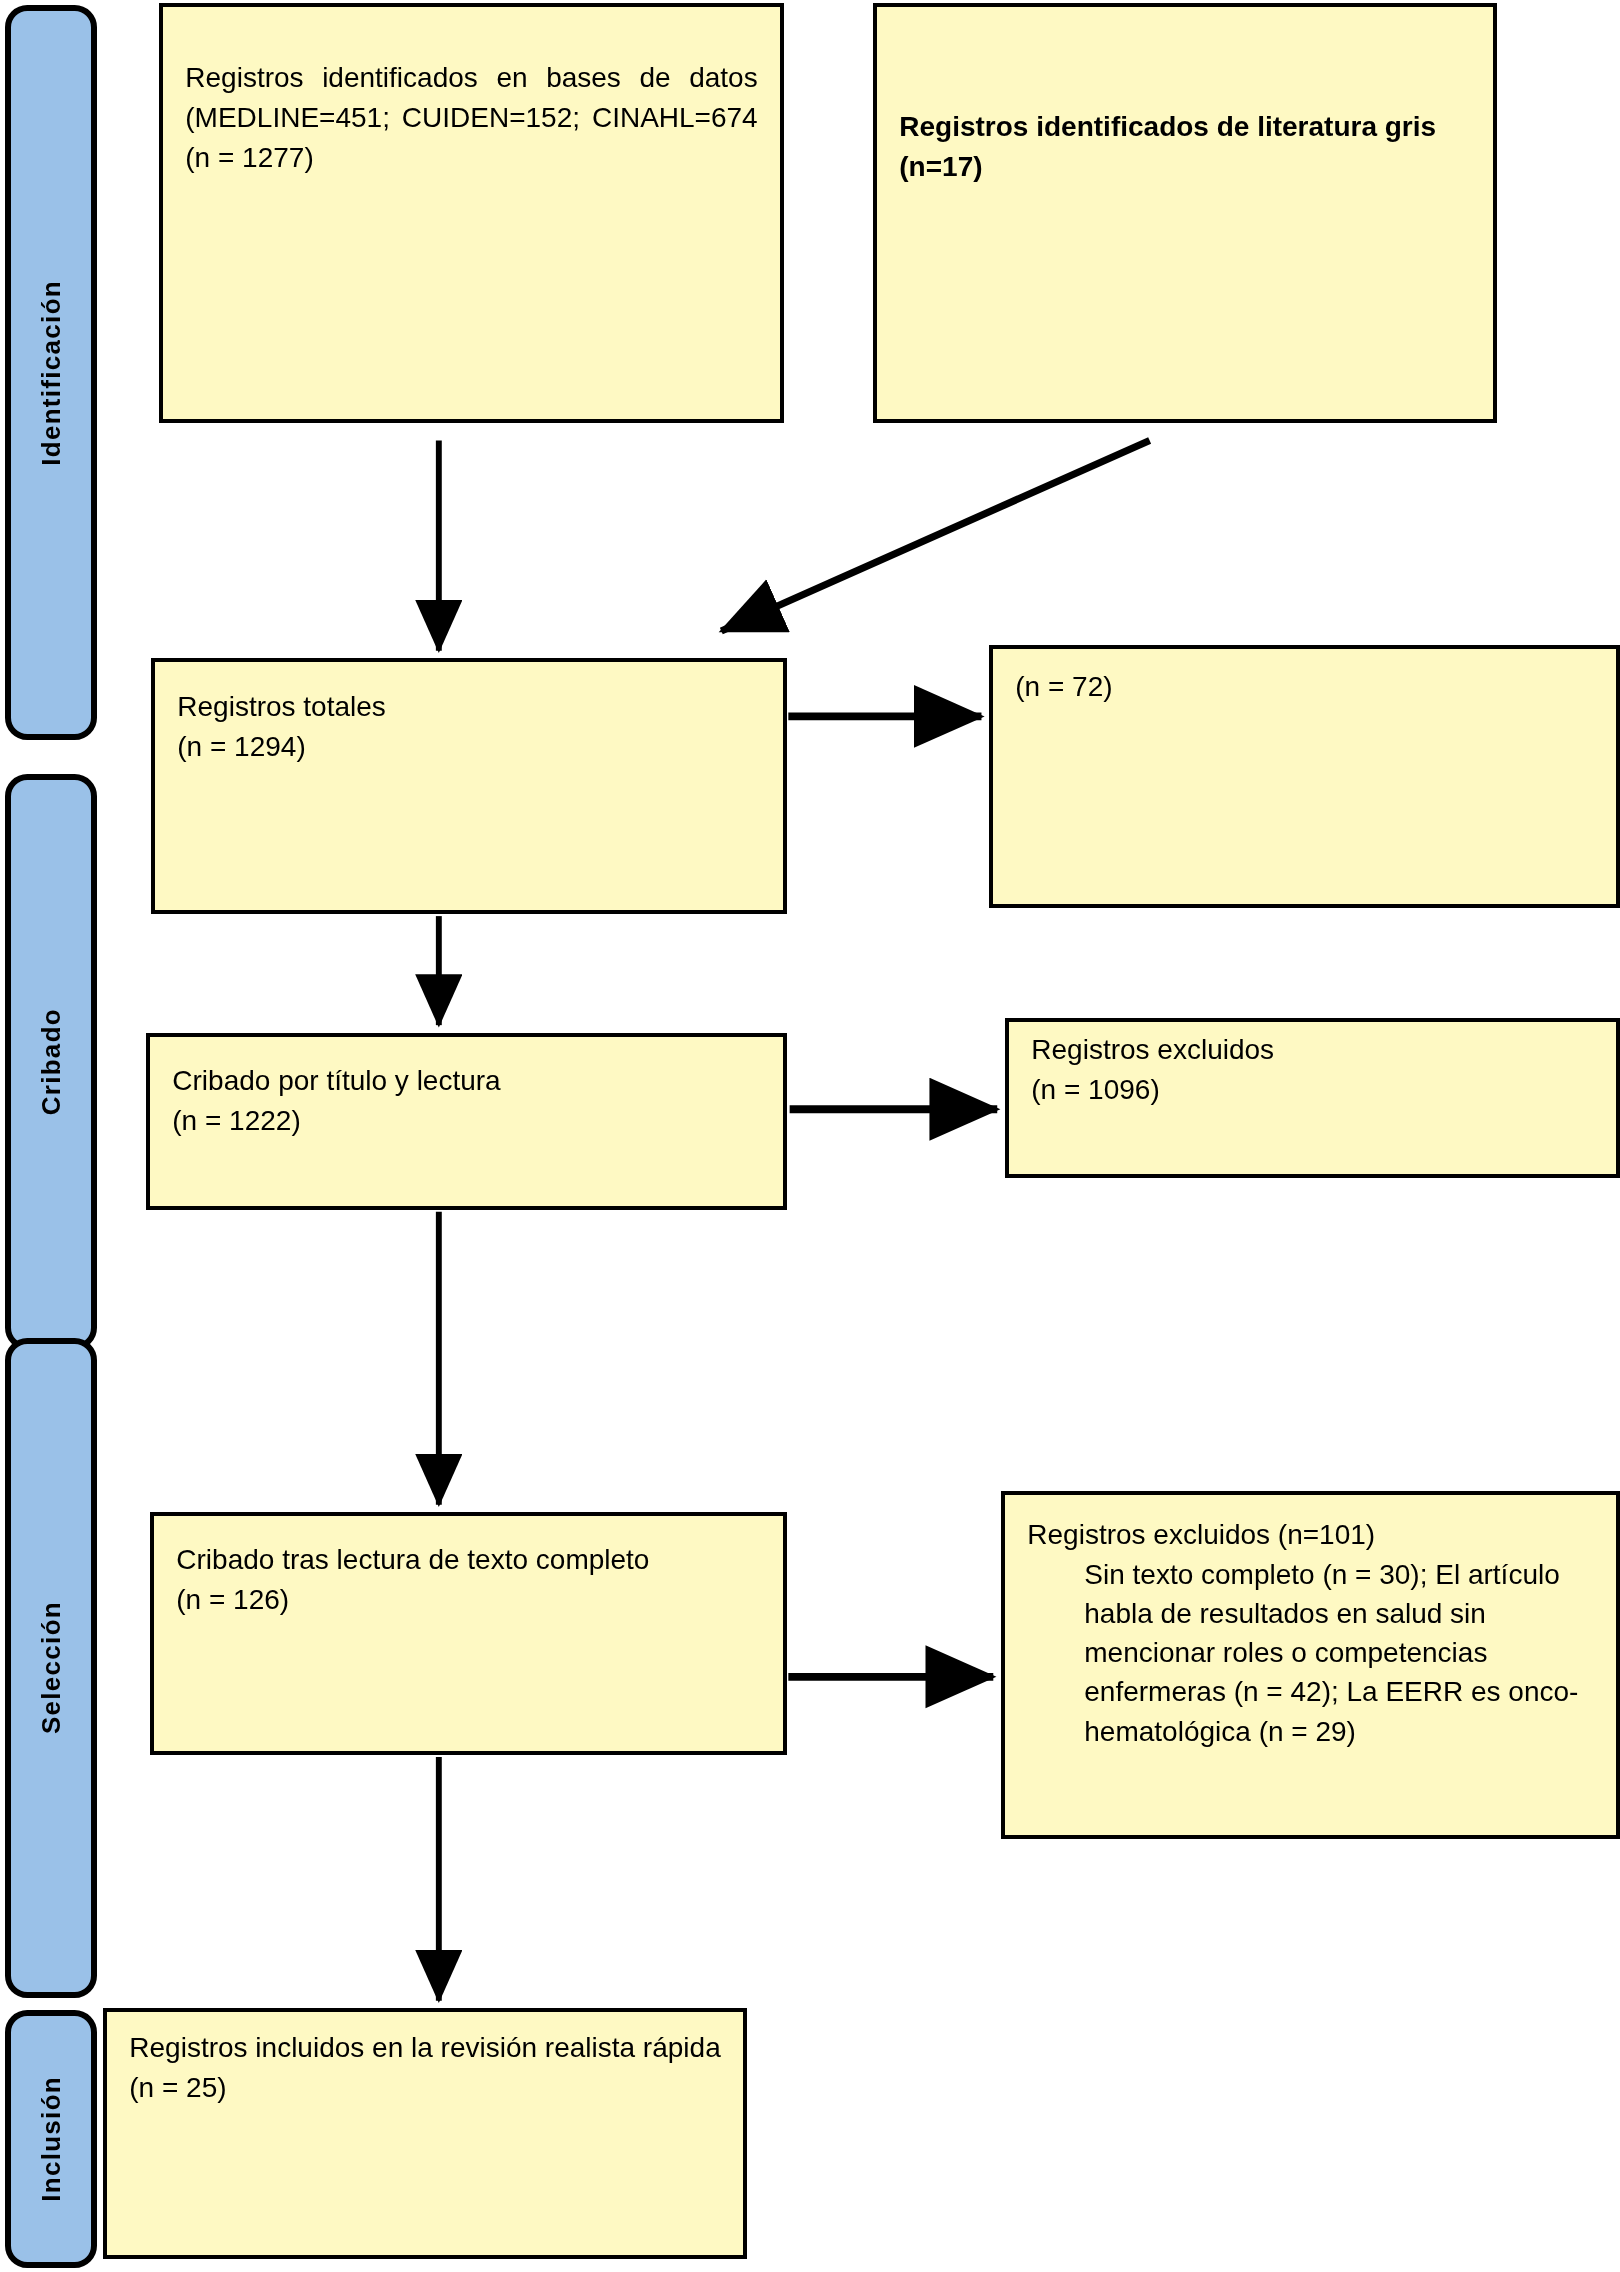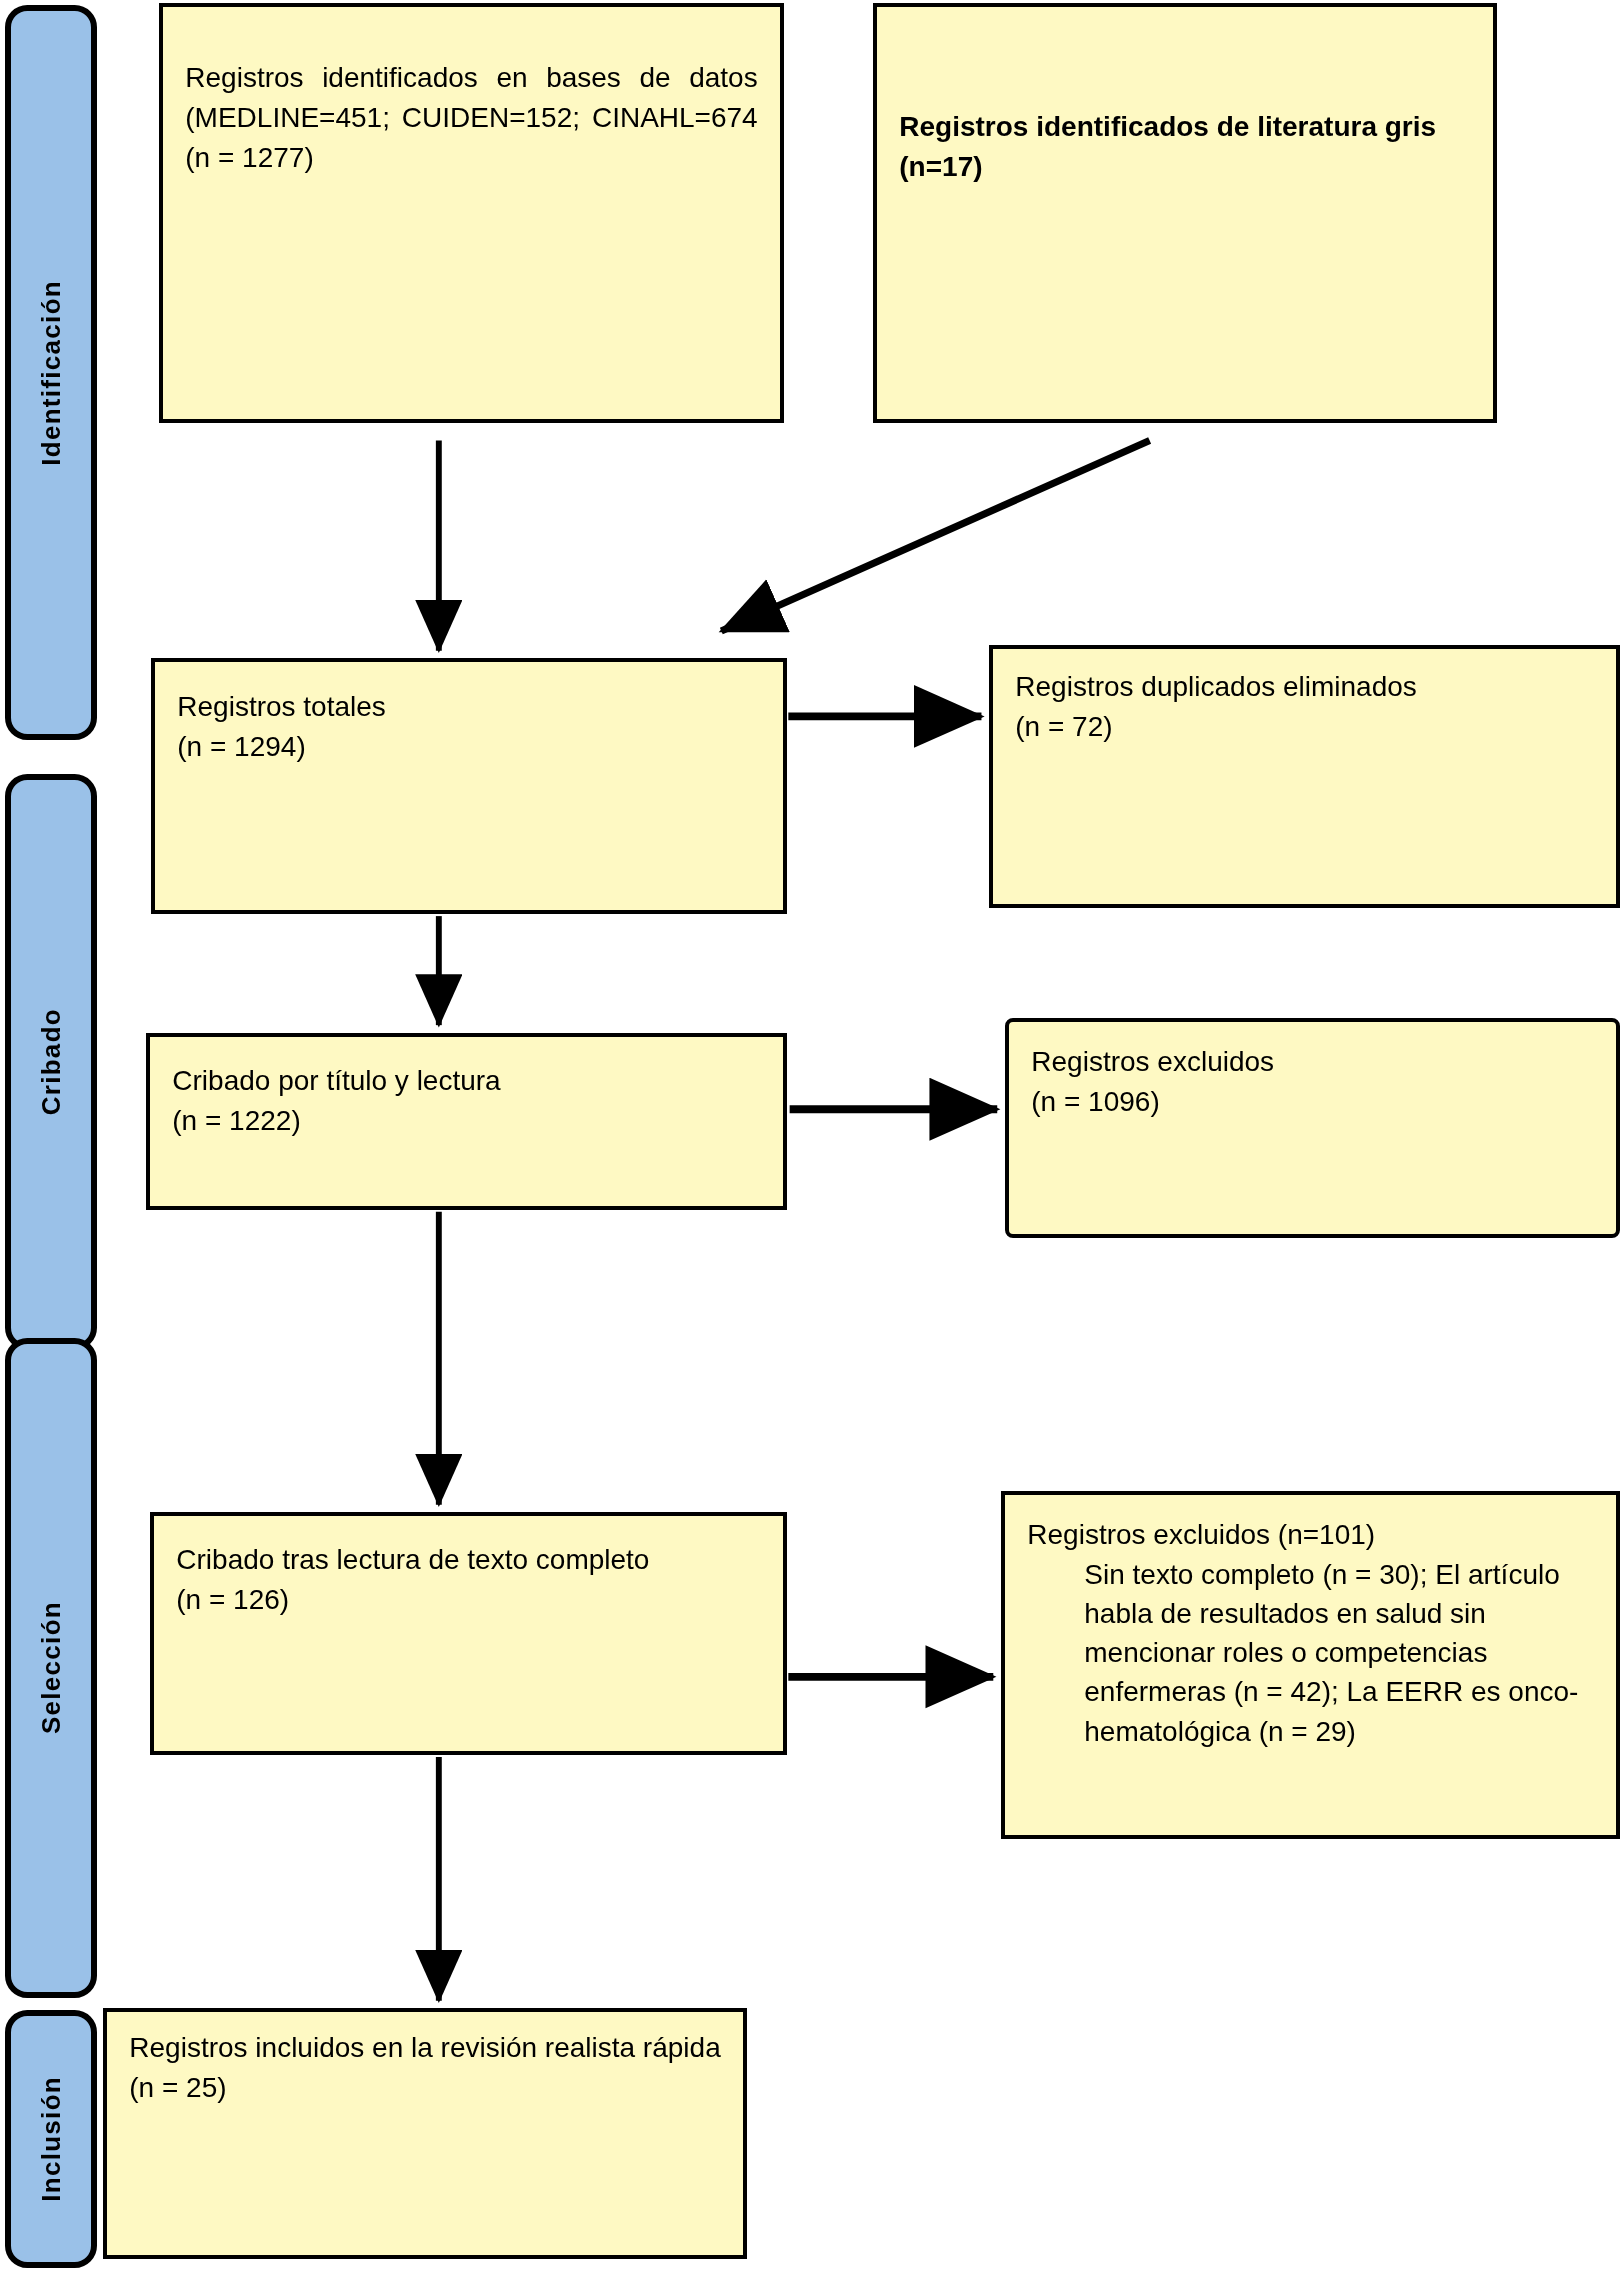--- a/index.html
+++ b/index.html
@@ -103,30 +103,29 @@
   <div class="flow-box" style="left:873px; top:3.3px; width:624px; height:420px; padding-top:100px;font-weight:bold;">
     <span class="box-text">Registros identificados de literatura gris (n=17)</span>
   </div>
 
   <div class="flow-box" style="left:151px; top:658px; width:636px; height:256px; padding-top:25px;">
     <span class="box-text">Registros totales</span>
     <span class="box-text">(n = 1294)</span>
   </div>
 
   <div class="flow-box" style="left:989px; top:645px; width:631px; height:263px; padding-top:18.4px;">
-    <span class="box-text">Registros duplicados eliminados</span>
     <span class="box-text">(n = 72)</span>
   </div>
 
   <div class="flow-box" style="left:146px; top:1033px; width:641px; height:177px; padding-top:24px;">
     <span class="box-text">Cribado por título y lectura</span>
     <span class="box-text">(n = 1222)</span>
   </div>
 
-  <div class="flow-box" style="left:1005px; top:1018px; width:615px; height:220px; padding-top:20px;border-radius:8px;">
+  <div class="flow-box" style="left:1005px; top:1018px; width:615px; height:160px; padding-top:8px;">
     <span class="box-text">Registros excluidos</span>
     <span class="box-text">(n = 1096)</span>
   </div>
 
   <div class="flow-box" style="left:150px; top:1512px; width:637px; height:243px; padding-top:24px;">
     <span class="box-text">Cribado tras lectura de texto completo</span>
     <span class="box-text">(n = 126)</span>
   </div>
 
   <div class="flow-box" style="left:1001px; top:1491px; width:619px; height:348px; ">

